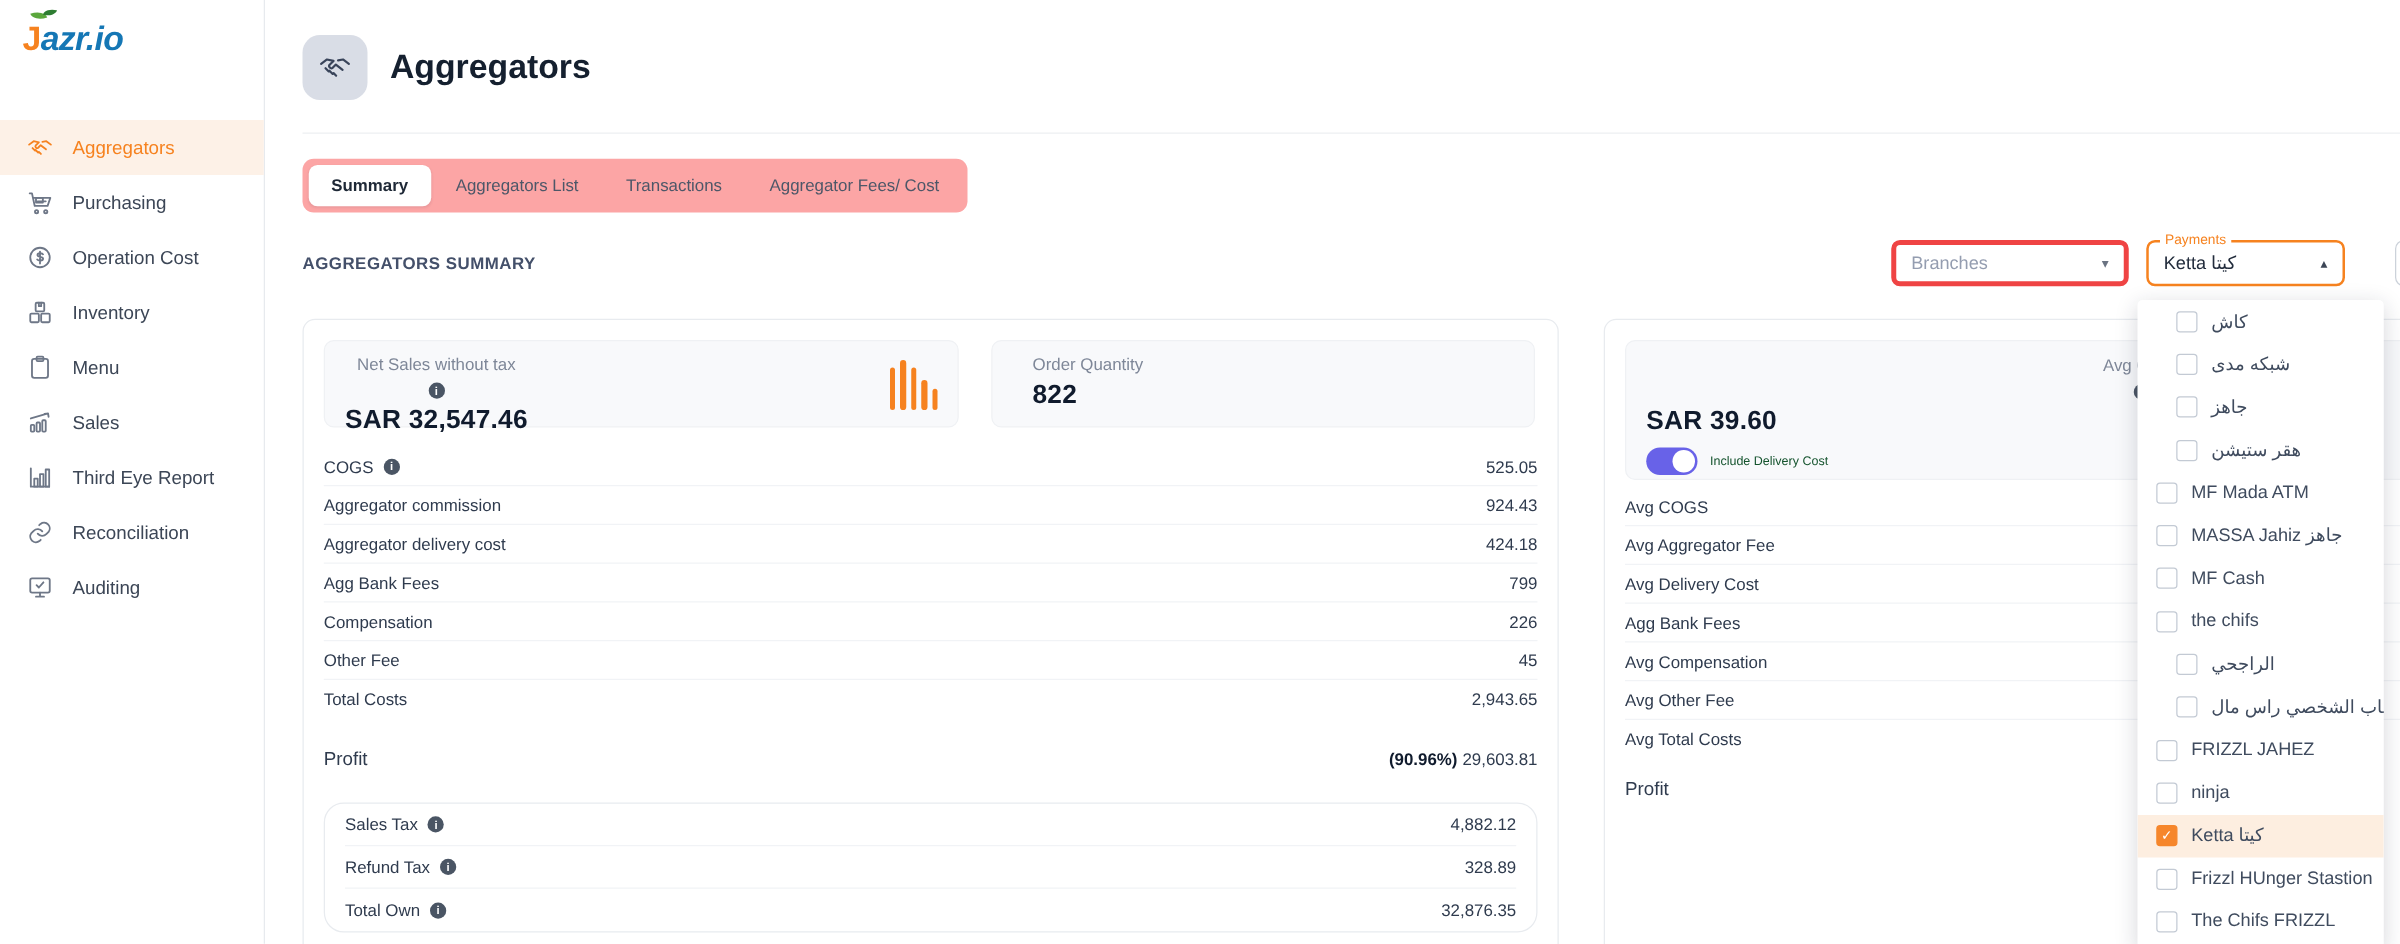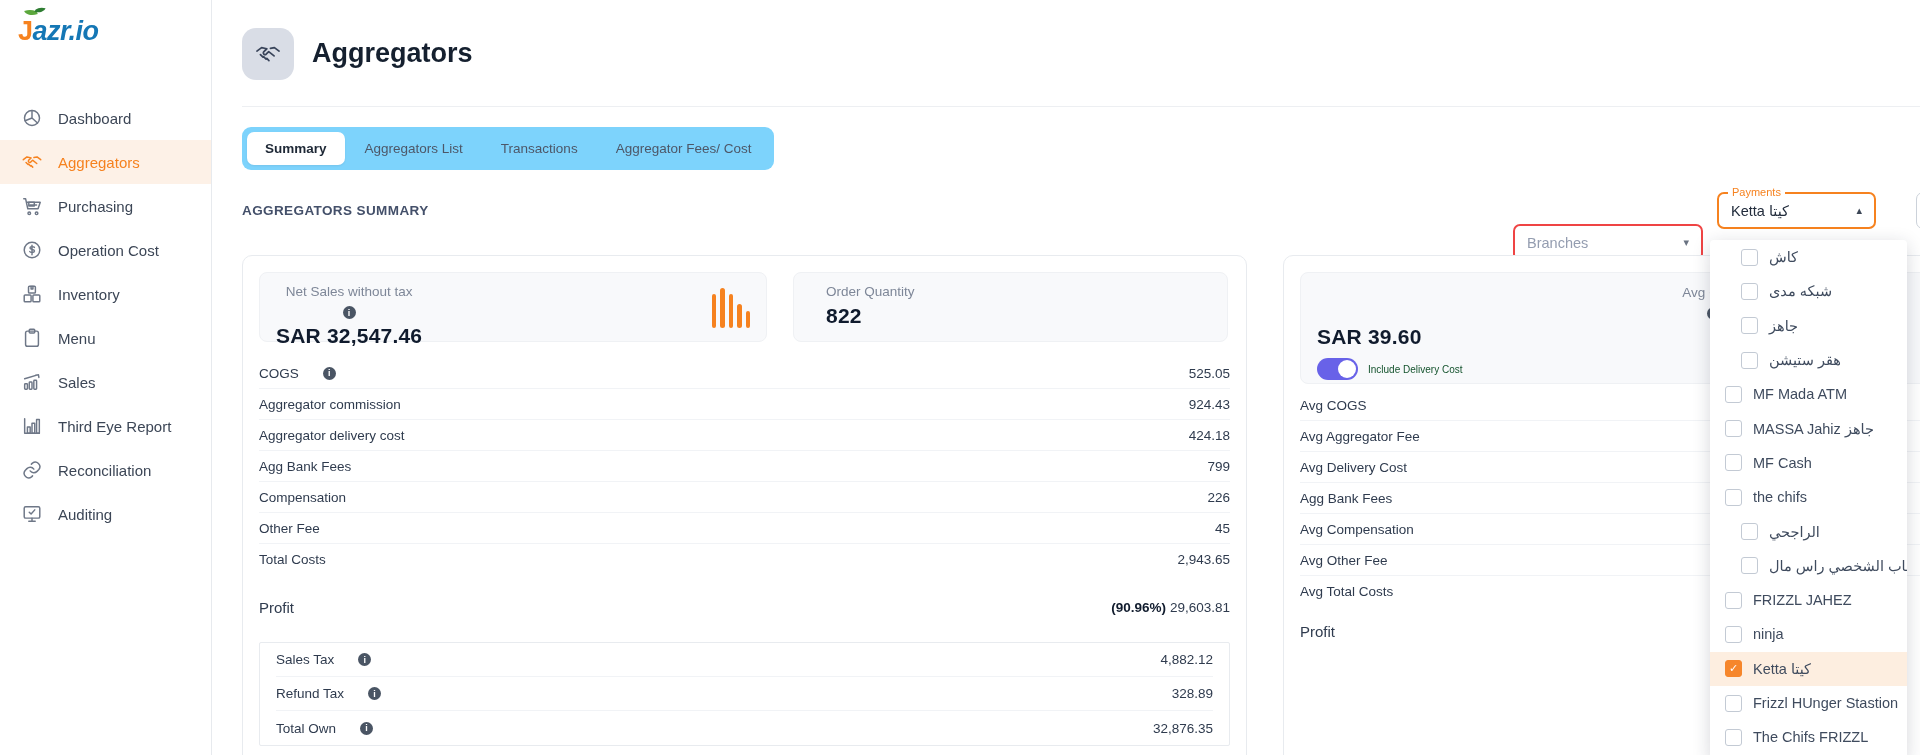--- a/index.html
+++ b/index.html
@@ -26,31 +26,31 @@
 
   
   .main { position:absolute; left:212px; top:0; right:0; bottom:0; }
   .page-icon { position:absolute; left:30px; top:28px; width:52px; height:52px; border-radius:14px;
     background:#D9DDE6; display:flex; align-items:center; justify-content:center; }
   .page-icon svg { width:28px; height:28px; stroke:#39445a; fill:none; stroke-width:1.5;
     stroke-linecap:round; stroke-linejoin:round; }
   .page-title { position:absolute; left:100px; top:38px; font-size:27px; font-weight:600; color:#15202f; }
   .hdr-divider { position:absolute; left:30px; right:0; top:106px; border-top:1px solid #edeff2; }
 
-  .tabbar { position:absolute; left:30px; top:127px; display:inline-flex; background:#7dd3fc;
+  .tabbar { position:absolute; left:30px; top:127px; display:inline-flex; background:#fca5a5;
     border-radius:9px; padding:5px; gap:2px; }
   .tab { padding:9px 18px; font-size:13.5px; color:#4d5768; border-radius:7px; white-space:nowrap; cursor:pointer; }
   .tab.active { background:#fff; color:#1e2836; font-weight:700; box-shadow:0 1px 2px rgba(20,30,50,.08); }
 
   .section-title { position:absolute; left:30px; top:203px; font-size:13.5px; font-weight:700;
     color:#44506a; letter-spacing:.4px; }
 
   .select { position:absolute; top:192px; height:37px; border-radius:7px; background:#fff;
     display:flex; align-items:center; padding:0 12px; font-size:14.5px; cursor:pointer; }
-  .sel-branches { left:1301px; width:190px; border:2px solid #ef4444; color:#949db0;margin-top:32px; }
+  .sel-branches { left:1301px; width:190px; border:4px solid #ef4444; color:#949db0; }
   .sel-payments { left:1505px; width:159px; border:2px solid #F6821F; color:#222c3c; }
   .sel-payments .legend { position:absolute; top:-8px; left:9px; background:#fff; padding:0 4px;
     font-size:11px; color:#F6821F; }
   .chev { margin-left:auto; font-size:11px; color:#6a7382; }
   .sel-payments .chev { color:#3c4656; }
   .sel-sliver { position:absolute; left:1704px; top:192px; width:22px; height:37px;
     border:1px solid #ccd2da; border-radius:7px; }
 
   
   .card { position:absolute; top:255px; background:#fff; border:1px solid #e8ebef; border-radius:10px; padding:16px; }
@@ -68,27 +68,27 @@
     border-radius:50%; background:#4a5564; color:#fff; font-size:9px; font-weight:700;
     font-style:normal; cursor:pointer; flex:none; }
 
   .bars { display:flex; align-items:flex-end; gap:4px; height:42px; margin-top:2px; }
   .bars i { width:4.5px; background:#F6821F; border-radius:3px; display:block; }
 
   .rows { margin-top:16px; }
   .row { height:31px; display:flex; align-items:center; justify-content:space-between;
     border-bottom:1px solid #f1f3f6; font-size:13.5px; color:#2f3b4e; }
   .row:last-child { border-bottom:none; }
-  .rl { display:flex; align-items:center; gap:24px;text-align:right; }
+  .rl { display:flex; align-items:center; gap:8px;text-align:right; }
   .profit-row { display:flex; align-items:center; justify-content:space-between; margin-top:17px;
     height:30px; font-size:15px; color:#2f3b4e; }
   .profit-right { font-size:13.5px; display:flex; gap:4px; align-items:baseline; }
   .profit-pct { font-weight:700; color:#101b2d; }
 
-  .taxbox { margin-top:20px; border:1px solid #e8ebef; border-radius:2px; padding:0 16px; }
+  .taxbox { margin-top:20px; border:1px solid #e8ebef; border-radius:16px; padding:0 16px; }
   .taxbox .row { height:34px; }
 
   
   .tile-avg { width:100%; height:112px; padding:12px 16px; display:block; }
   .toggle-row { display:flex; align-items:center; gap:10px; margin-top:9px; }
   .toggle { width:41px; height:22px; border-radius:11px; background:#6862E8; position:relative; cursor:pointer; }
   .toggle .knob { position:absolute; right:2px; top:2px; width:18px; height:18px; border-radius:50%; background:#fff; }
   .toggle-lbl { font-size:10px; color:#14532d; }
   .rows-right { margin-top:6px; }
   .profit-right-lbl { margin-top:16px; font-size:15px; color:#2f3b4e; }
@@ -107,27 +107,20 @@
 </head>
 <body>
 
 <div class="sidebar">
   <div class="logo">
     <span class="leaf1"></span>
     <span class="leaf2"></span>
     <span class="lj">J</span><span class="lrest">azr.io</span>
   </div>
   <div class="nav">
-    <div class="nav-item">
-      <svg viewBox="0 0 24 24">
-          <circle cx="12" cy="12" r="8.2"></circle>
-          <path d="M12 3.8V12l6 5.5M12 12l-7.5 3"></path>
-        </svg>
-      <span>Dashboard</span>
-    </div>
     <div class="nav-item active">
       <svg viewBox="0 0 24 24">
           <path d="M2.5 9.5l4-3 4.5 1-2.7 2.6a1.5 1.5 0 0 0 2.1 2.1L12.6 10l4.6 3.6M21.5 9.5l-4-3-3.4.6"></path>
           <path d="M5.5 12.5l2.2 2.2M8.2 14.2l2.2 2.2M11 15.8l1.8 1.8"></path>
         </svg>
       <span>Aggregators</span>
     </div>
     <div class="nav-item">
       <svg viewBox="0 0 24 24">
           <circle cx="9" cy="20" r="1.4"></circle>

